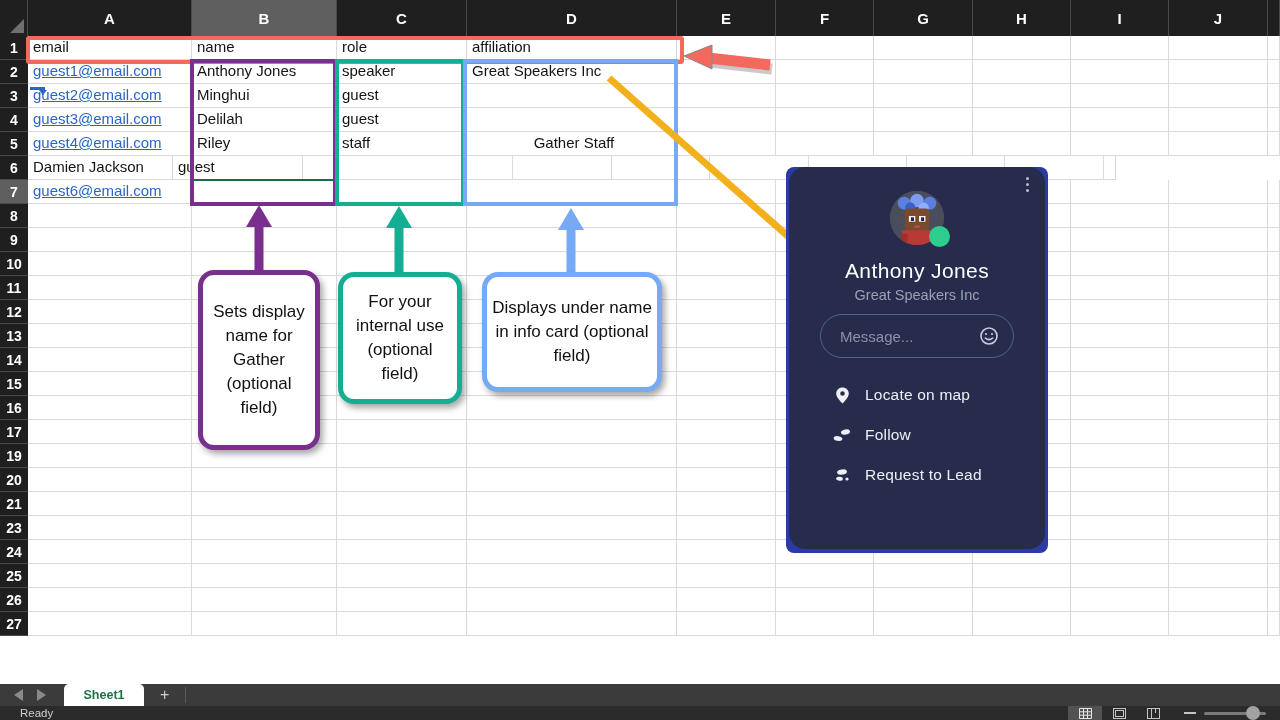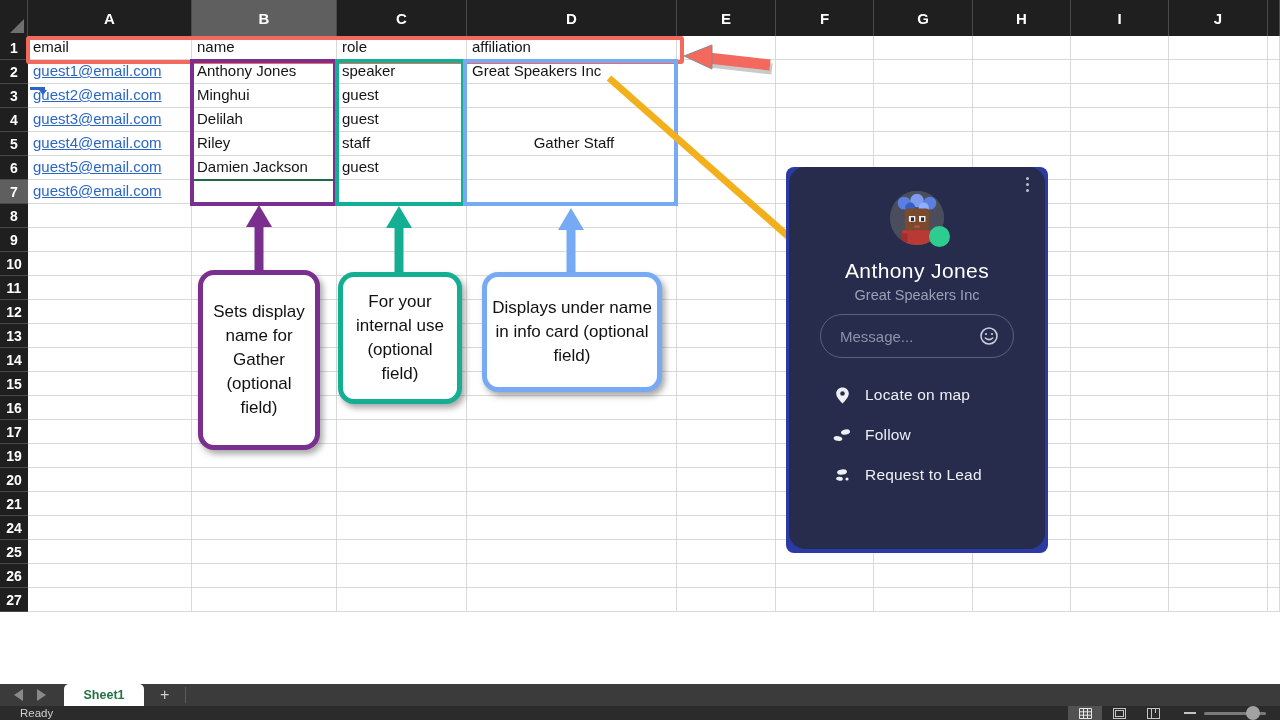--- a/index.html
+++ b/index.html
@@ -183,21 +183,20 @@
         <div class="cell" style="width: 99px;"></div>
         <div class="cell" style="width: 98px;"></div>
         <div class="cell" style="width: 99px;"></div>
         <div class="cell" style="width: 98px;"></div>
         <div class="cell" style="width: 98px;"></div>
         <div class="cell" style="width: 99px;"></div>
         <div class="cell" style="width: 12px;"></div>
       </div>
       <div class="row">
         <div class="gut">6</div>
-        <div class="cell" style="width: 164px;"><span class="link">guest5@email.com</span></div>
         <div class="cell" style="width: 145px;">Damien Jackson</div>
         <div class="cell" style="width: 130px;">guest</div>
         <div class="cell" style="width: 210px;"></div>
         <div class="cell" style="width: 99px;"></div>
         <div class="cell" style="width: 98px;"></div>
         <div class="cell" style="width: 99px;"></div>
         <div class="cell" style="width: 98px;"></div>
         <div class="cell" style="width: 98px;"></div>
         <div class="cell" style="width: 99px;"></div>
         <div class="cell" style="width: 12px;"></div>
@@ -379,20 +378,34 @@
         <div class="cell" style="width: 99px;"></div>
         <div class="cell" style="width: 98px;"></div>
         <div class="cell" style="width: 99px;"></div>
         <div class="cell" style="width: 98px;"></div>
         <div class="cell" style="width: 98px;"></div>
         <div class="cell" style="width: 99px;"></div>
         <div class="cell" style="width: 12px;"></div>
       </div>
       <div class="row">
         <div class="gut">21</div>
+        <div class="cell" style="width: 164px;"></div>
+        <div class="cell" style="width: 145px;"></div>
+        <div class="cell" style="width: 130px;"></div>
+        <div class="cell" style="width: 210px;"></div>
+        <div class="cell" style="width: 99px;"></div>
+        <div class="cell" style="width: 98px;"></div>
+        <div class="cell" style="width: 99px;"></div>
+        <div class="cell" style="width: 98px;"></div>
+        <div class="cell" style="width: 98px;"></div>
+        <div class="cell" style="width: 99px;"></div>
+        <div class="cell" style="width: 12px;"></div>
+      </div>
+      <div class="row">
+        <div class="gut">23</div>
         <div class="cell" style="width: 164px;"></div>
         <div class="cell" style="width: 145px;"></div>
         <div class="cell" style="width: 130px;"></div>
         <div class="cell" style="width: 210px;"></div>
         <div class="cell" style="width: 99px;"></div>
         <div class="cell" style="width: 98px;"></div>
         <div class="cell" style="width: 99px;"></div>
         <div class="cell" style="width: 98px;"></div>
         <div class="cell" style="width: 98px;"></div>
         <div class="cell" style="width: 99px;"></div>

